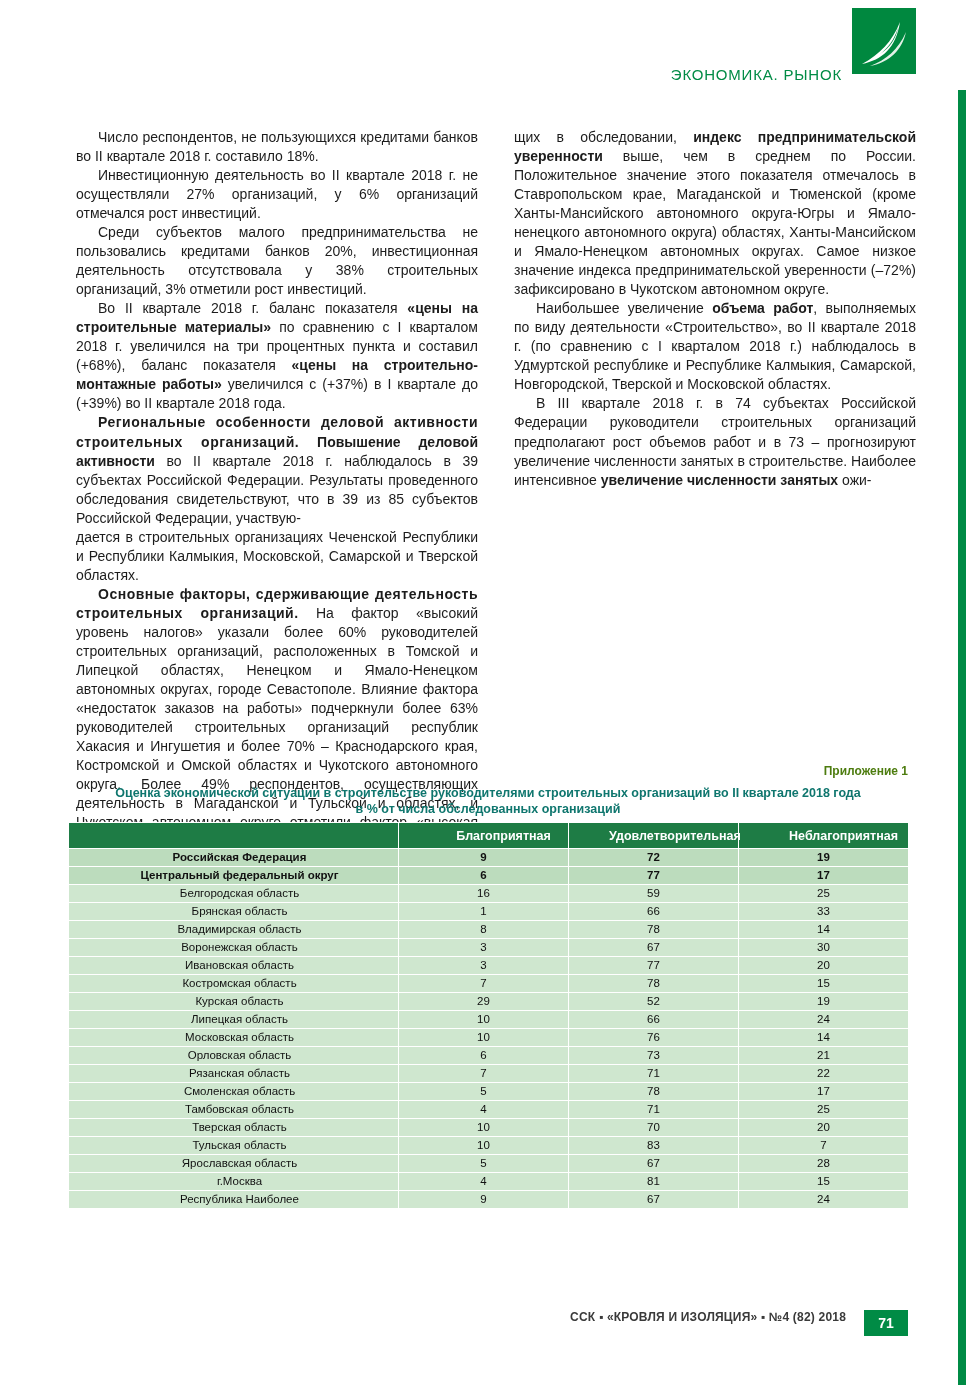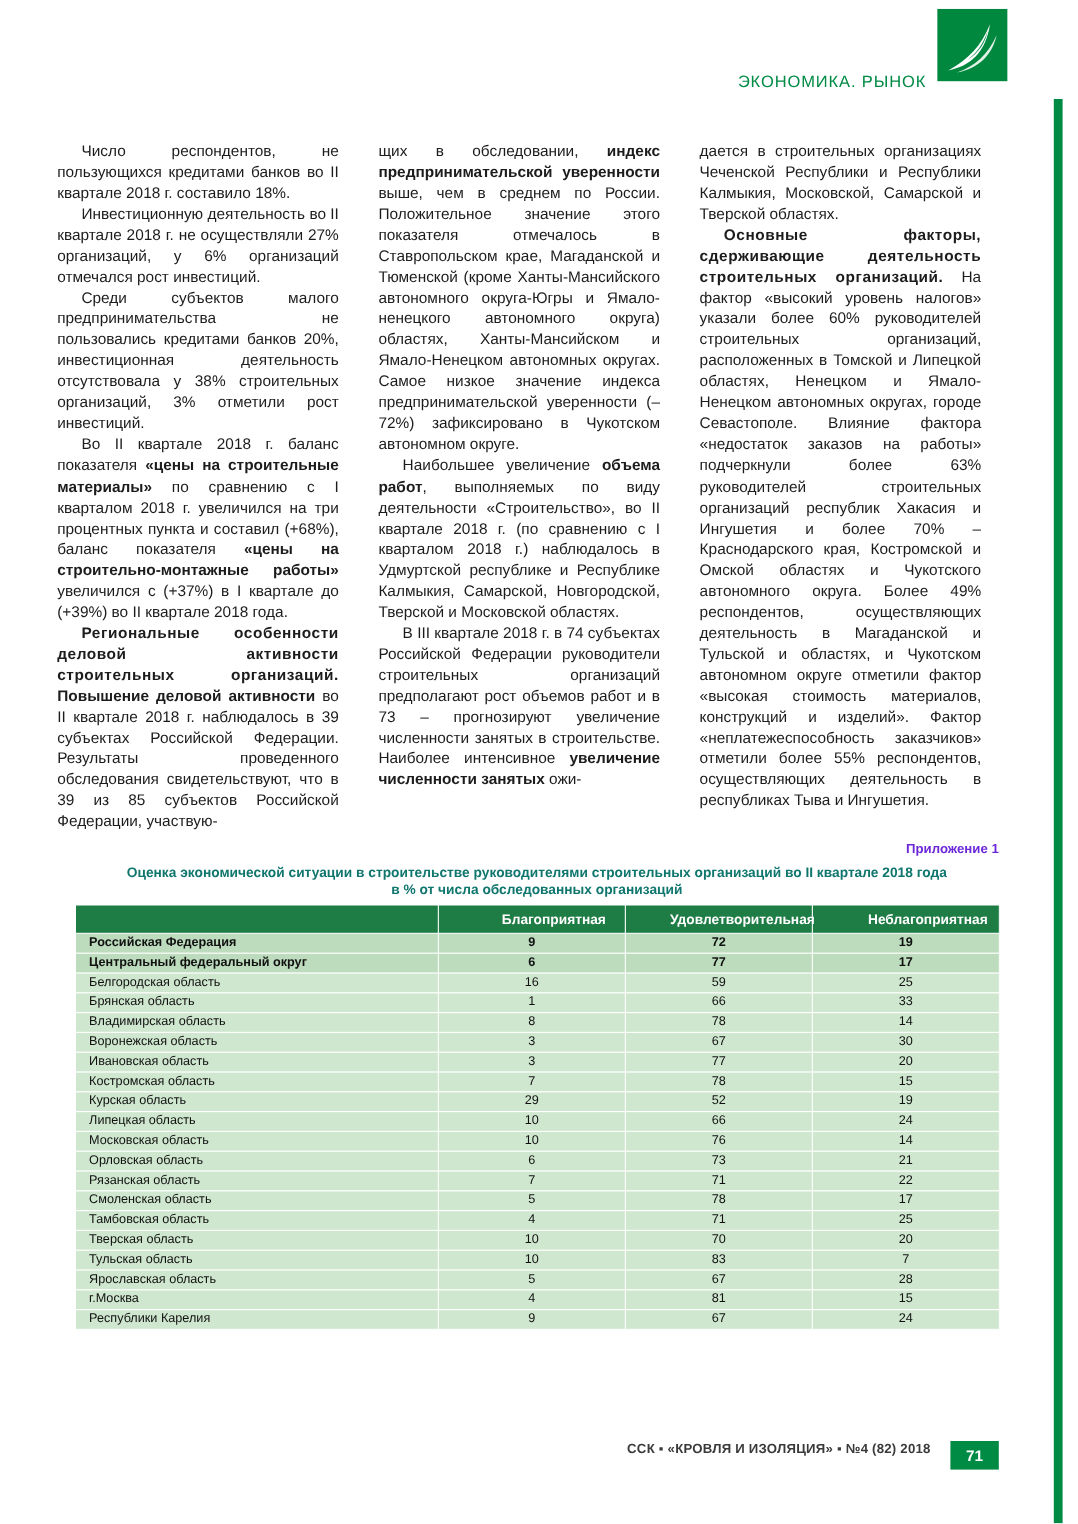--- a/index.html
+++ b/index.html
@@ -17,52 +17,52 @@
     color:var(--accent,#008b45); font-weight:normal; font-size:15px; letter-spacing:0.8px;
     white-space:nowrap;
   }
   .right-bar {
     position:absolute; top:90px; right:14px; width:8px; height:1295px;
     background:var(--accent,#008b45);
   }
 
   
   .columns {
-    position:absolute; top:128px; left:52px; width:840px;
-    display:grid; grid-template-columns:repeat(3,1fr); column-gap:36px;
+    position:absolute; top:128px; left:76px; width:840px;
+    display:grid; grid-template-columns:repeat(2,1fr); column-gap:36px;
   }
   .col p.para { font-size:14px; line-height:1.36; text-align:justify; }
   .col p.indent { text-indent:22px; }
   .b { font-weight:bold; }
   .ls { letter-spacing:0.5px;margin-top:40px; }
 
   
   .appendix-label {
     position:absolute; top:764px; left:68px; width:840px;
-    text-align:right; font-size:12px; font-weight:bold; color:#6d28d9;
+    text-align:right; font-size:12px; font-weight:bold; color:#4d7c0f;
   }
   .table-title {
     position:absolute; top:785px; left:68px; width:840px;
     text-align:center; font-weight:bold; font-size:12.5px; line-height:1.3; color:#0f766e;
   }
   .region-table {
     position:absolute; top:822px; left:68px; width:840px;
     border-collapse:collapse; table-layout:fixed;
   }
   .region-table th {
     background:var(--tableHeader,#1e7c45); color:#fff;
     font-size:12.5px; font-weight:bold; height:26px;
     border:1px solid #fff; text-align:center;padding-left:40px;
   }
   .region-table td {
     font-size:11.5px; line-height:1.25; height:18px;
     border:1px solid #fff; background:var(--rowGreen,#cfe7cf);
     padding:1px 0; color:#111;
   }
-  .region-table td.name-cell { text-align:left; padding-left:12px; }
+  .region-table td.name-cell { text-align:center; padding-left:12px; }
   .region-table td.val-cell { text-align:center; }
   .region-table tr.bold-row td { font-weight:bold; background:var(--boldRowGreen,#bcdcbd); }
 
   
   .footer { position:absolute; top:1310px; right:72px; display:flex; align-items:flex-start;margin-left:14px; }
   .footer-text { font-size:12px; font-weight:bold; color:#3a3a3a; margin-right:18px; letter-spacing:0.2px; white-space:nowrap; }
   .page-num {
     width:44px; height:26px; background:var(--accent,#008b45);
     color:#fff; font-weight:bold; font-size:14px;
     display:flex; align-items:center; justify-content:center;
@@ -236,21 +236,21 @@
           <td class="val-cell">67</td>
           <td class="val-cell">28</td>
         </tr>
         <tr>
           <td class="name-cell">г.Москва</td>
           <td class="val-cell">4</td>
           <td class="val-cell">81</td>
           <td class="val-cell">15</td>
         </tr>
         <tr>
-          <td class="name-cell">Республики Карелия</td>
+          <td class="name-cell">Республика Наиболее</td>
           <td class="val-cell">9</td>
           <td class="val-cell">67</td>
           <td class="val-cell">24</td>
         </tr>
       </tbody>
   </table>
 
   <div class="footer">
     <div class="footer-text">ССК ▪ «КРОВЛЯ И ИЗОЛЯЦИЯ» ▪ №4 (82) 2018</div>
     <div class="page-num">71</div>

